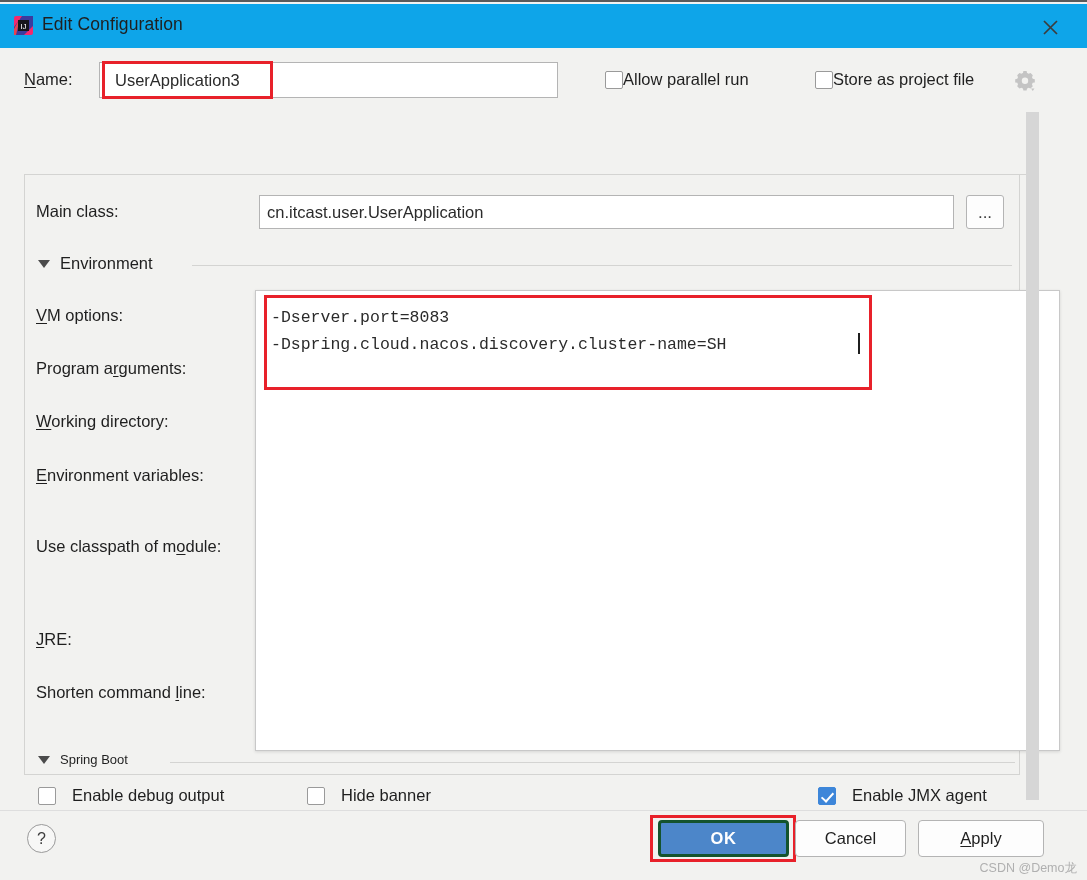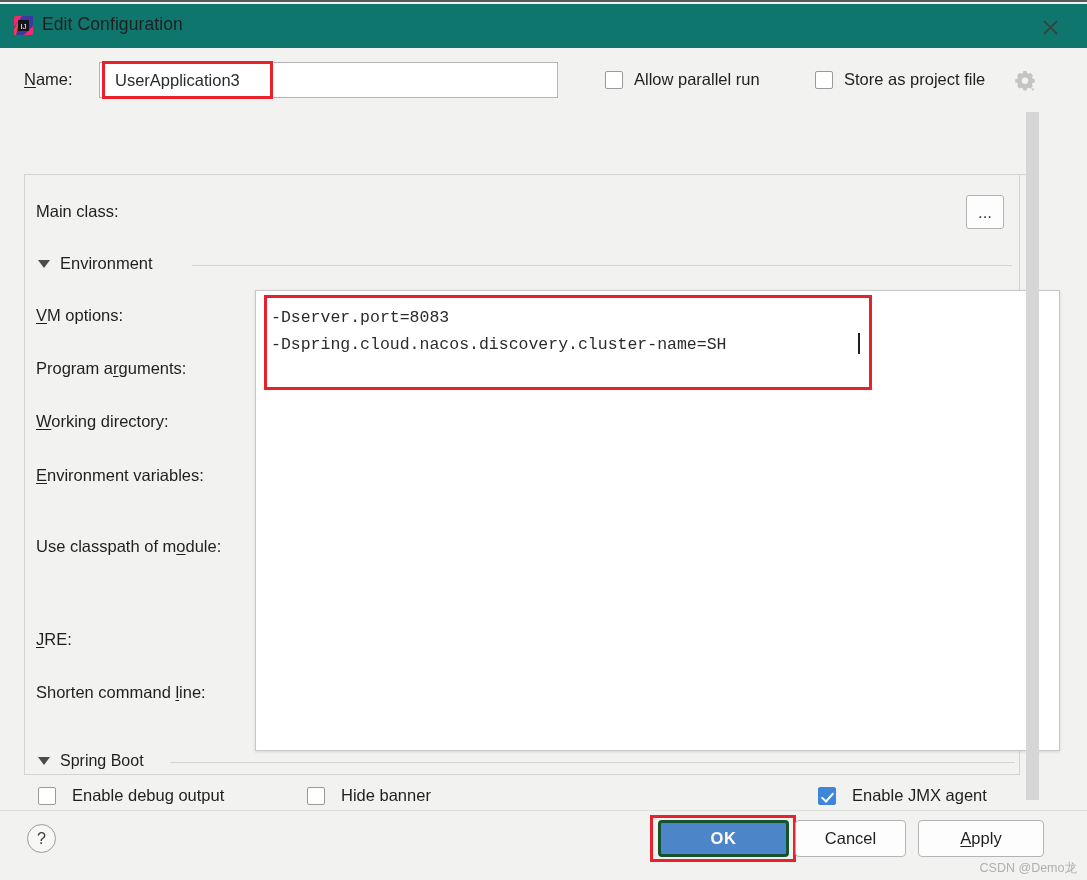--- a/index.html
+++ b/index.html
@@ -13,21 +13,21 @@
   #dialog {
     position: relative;
     width: 1087px; height: 880px;
     background: #f2f2f0;
     border-top: 2px solid #5a5a5a;
   }
 
   
   #titlebar {
     position: absolute; left: 0; top: 2px; width: 1087px; height: 44px;
-    background: #0f766e;
+    background: #0ea5e9;
   }
   #app-icon {
     position: absolute; left: 13px; top: 11px; width: 21px; height: 21px;
   }
   #dialog-title {
     position: absolute; left: 42px; top: 10px;
     font-size: 17.5px; color: #1f1f1f; letter-spacing: .1px;
   }
   #close-btn {
     position: absolute; right: 24px; top: 10px;
@@ -53,21 +53,21 @@
     font-size: 16.5px; color: #2b2b2b;
     padding-left: 15px;
   }
   #name-redbox {
     position: absolute; left: 102px; top: 59px; width: 171px; height: 38px;
     border: 3px solid #e8212a; pointer-events: none;
   }
 
   
   .top-check {
-    position: absolute; display: flex; align-items: center; gap: 11px;
+    position: absolute; display: flex; align-items: center; 
     font-size: 16.5px; color: #1f1f1f; cursor: default;
   }
   #chk-parallel { left: 605px; top: 68px; }
   #chk-store { left: 815px; top: 68px; }
   .cbox {
     width: 18px; height: 18px; flex: 0 0 18px;
     border: 1px solid #9a9a9a; background: #fff; border-radius: 2px;
     position: relative;
   }
   .cbox.checked { background: #3d86d9; border-color: #3d86d9; }
@@ -284,20 +284,23 @@
       <circle cx="11" cy="11.8" r="3.2" fill="#f2f2f0"></circle>
       <path d="M17 19.5 L20.5 19.5 L18.75 22 Z" fill="#c4c4c4"></path>
     </svg>
   </span>
 
   <div id="tabs-underline"></div>
 
   <div id="content-panel"></div>
 
   <label id="mainclass-label">Main class:</label>
+  <div id="mainclass-input-wrap">
+    <input id="mainclass-input" type="text" value="cn.itcast.user.UserApplication" style="">
+  </div>
   <div id="browse-btn">...</div>
 
   <div id="env-header">
     <span class="tri"></span>
     <span class="group-title">Environment</span>
   </div>
   <div id="env-line"></div>
 
   <div class="ghost-field" style="top:297px"></div>
 
@@ -311,21 +314,21 @@
 
   <div id="vm-overlay"></div>
   <div id="vm-text">-Dserver.port=8083
 -Dspring.cloud.nacos.discovery.cluster-name=SH</div>
   <div id="vm-caret"></div>
   <div id="vm-redbox"></div>
 
   <div id="content-bottom-border"></div>
   <div id="spring-header">
     <span class="tri"></span>
-    <span class="group-title" style="font-size:16px">Spring Boot</span>
+    <span class="group-title" style="font-size:13px">Spring Boot</span>
   </div>
   <div id="spring-line"></div>
 
   <div class="sb-check" id="sb-0">
     <span class="cbox"></span>
     <span>Enable debug output</span>
   </div>
   <div class="sb-check" id="sb-1">
     <span class="cbox"></span>
     <span>Hide banner</span>

